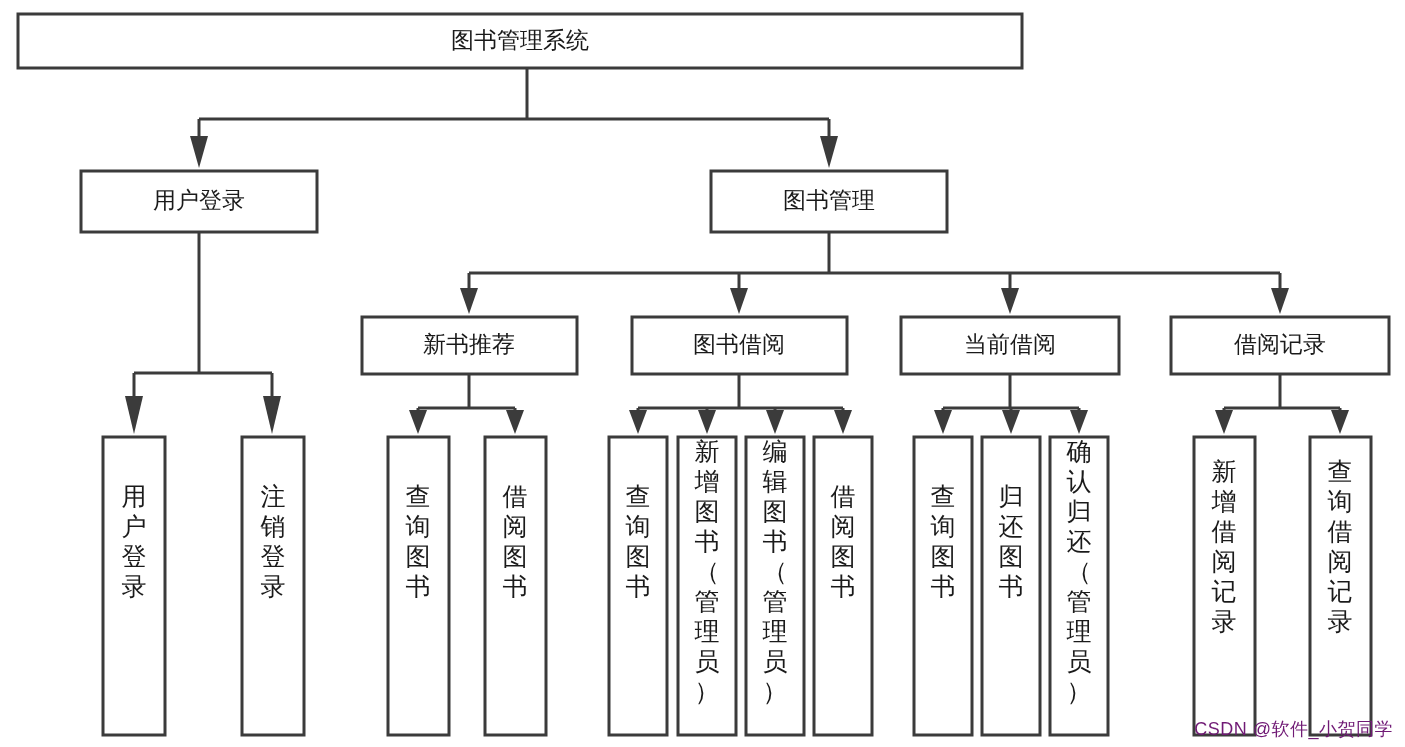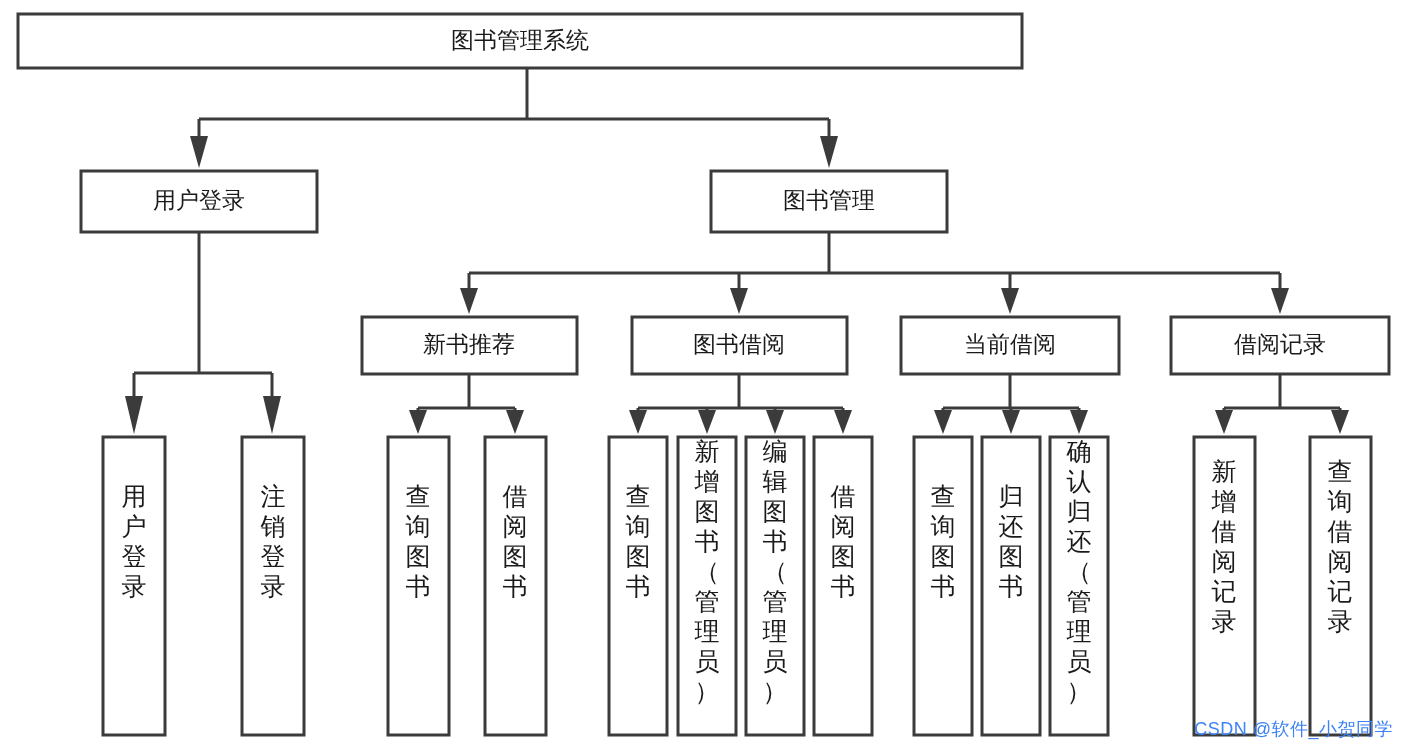--- a/index.html
+++ b/index.html
@@ -54,21 +54,21 @@
     font-size: 25px;
     fill: #1a1a1a;
     text-anchor: middle;
   }
   .watermark {
     position: absolute;
     right: 12px;
     bottom: 6px;
     font-family: "Liberation Sans", "DejaVu Sans", sans-serif;
     font-size: 18px;
-    color: #3b82f6;
+    color: #701a75;
     letter-spacing: 0.5px;
     white-space: nowrap;
     user-select: none;
   }
 </style>
 </head>
 <body>
 
 <div id="diagram-root">
   <svg class="diagram" viewBox="0 0 1405 747">

